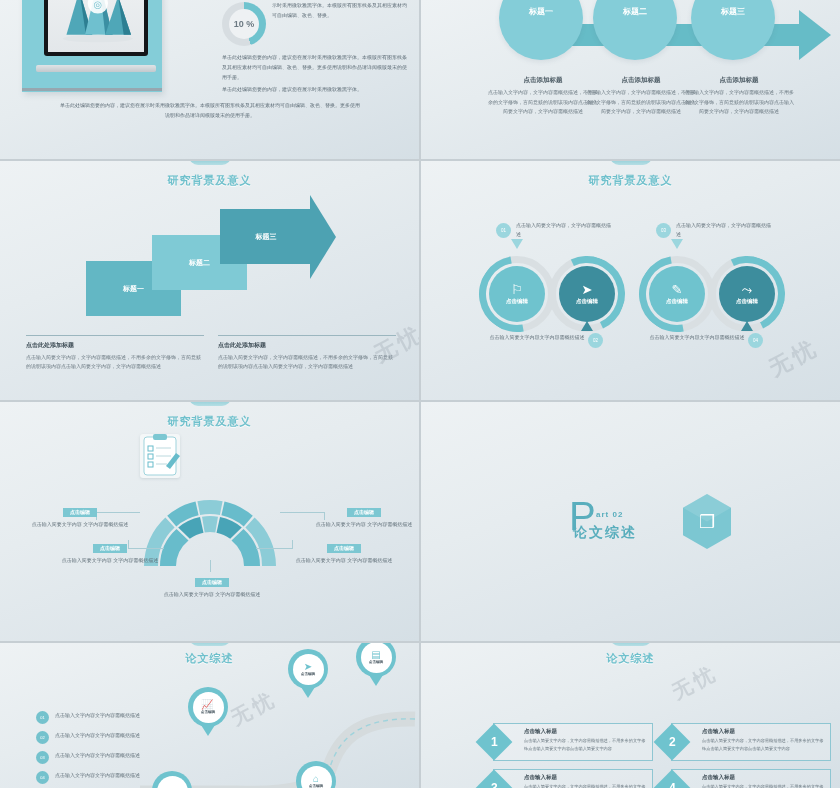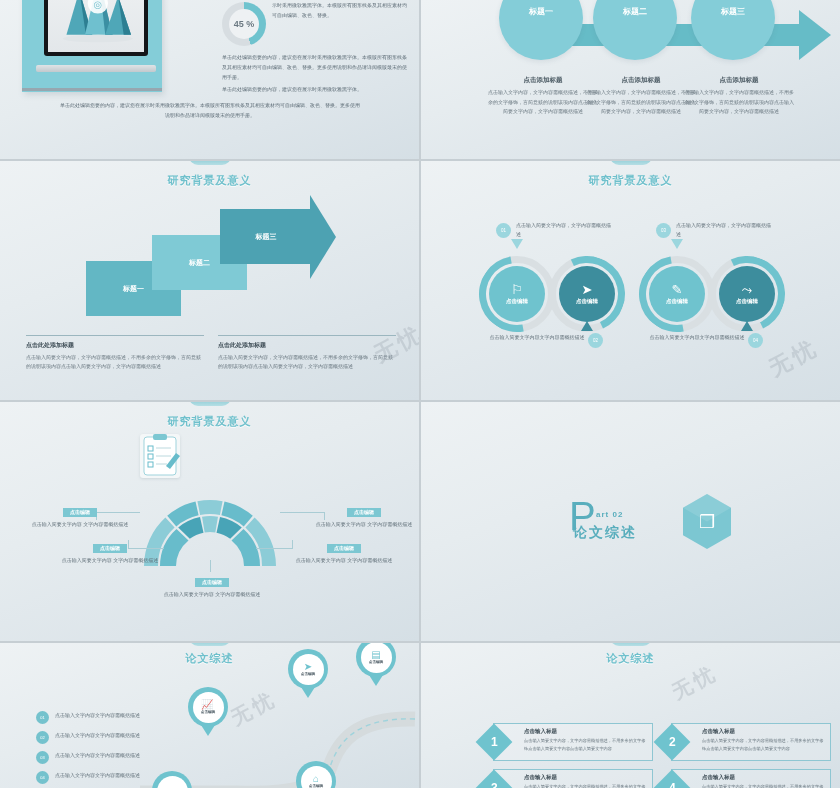--- a/index.html
+++ b/index.html
@@ -152,21 +152,21 @@
           <ellipse cx="54" cy="104" rx="38" ry="4" fill="#dfe4e7"></ellipse>
           <circle cx="54" cy="66" r="11" fill="#ffffff" opacity="0.9"></circle>
           <text x="54" y="71" font-size="11" fill="#7fc4d0" text-anchor="middle">◎</text>
         </svg>
       </div>
         </div>
       <div class="lt-base"></div>
     </div>
 
     <div class="donut">
-      <b>45 %</b>
+      <b>10 %</b>
     </div>
     <p class="s1-r1">示时采用微软雅黑字体。本模版所有图形线条及其相应素材均可自由编辑、改色、替换。</p>
     <p class="s1-r2">单击此处编辑您要的内容，建议您在展示时采用微软雅黑字体。本模版所有图形线条及其相应素材均可自由编辑、改色、替换。更多使用说明和作品请详阅模版最末的使用手册。</p>
     <p class="s1-r3">单击此处编辑您要的内容，建议您在展示时采用微软雅黑字体。</p>
     <div class="s1-line"></div>
     <p class="s1-bottom">单击此处编辑您要的内容，建议您在展示时采用微软雅黑字体。本模版所有图形线条及其相应素材均可自由编辑、改色、替换。更多使用说明和作品请详阅模版最末的使用手册。</p>
   </div>
   <div class="gut"></div>
 
   <div class="slide">

